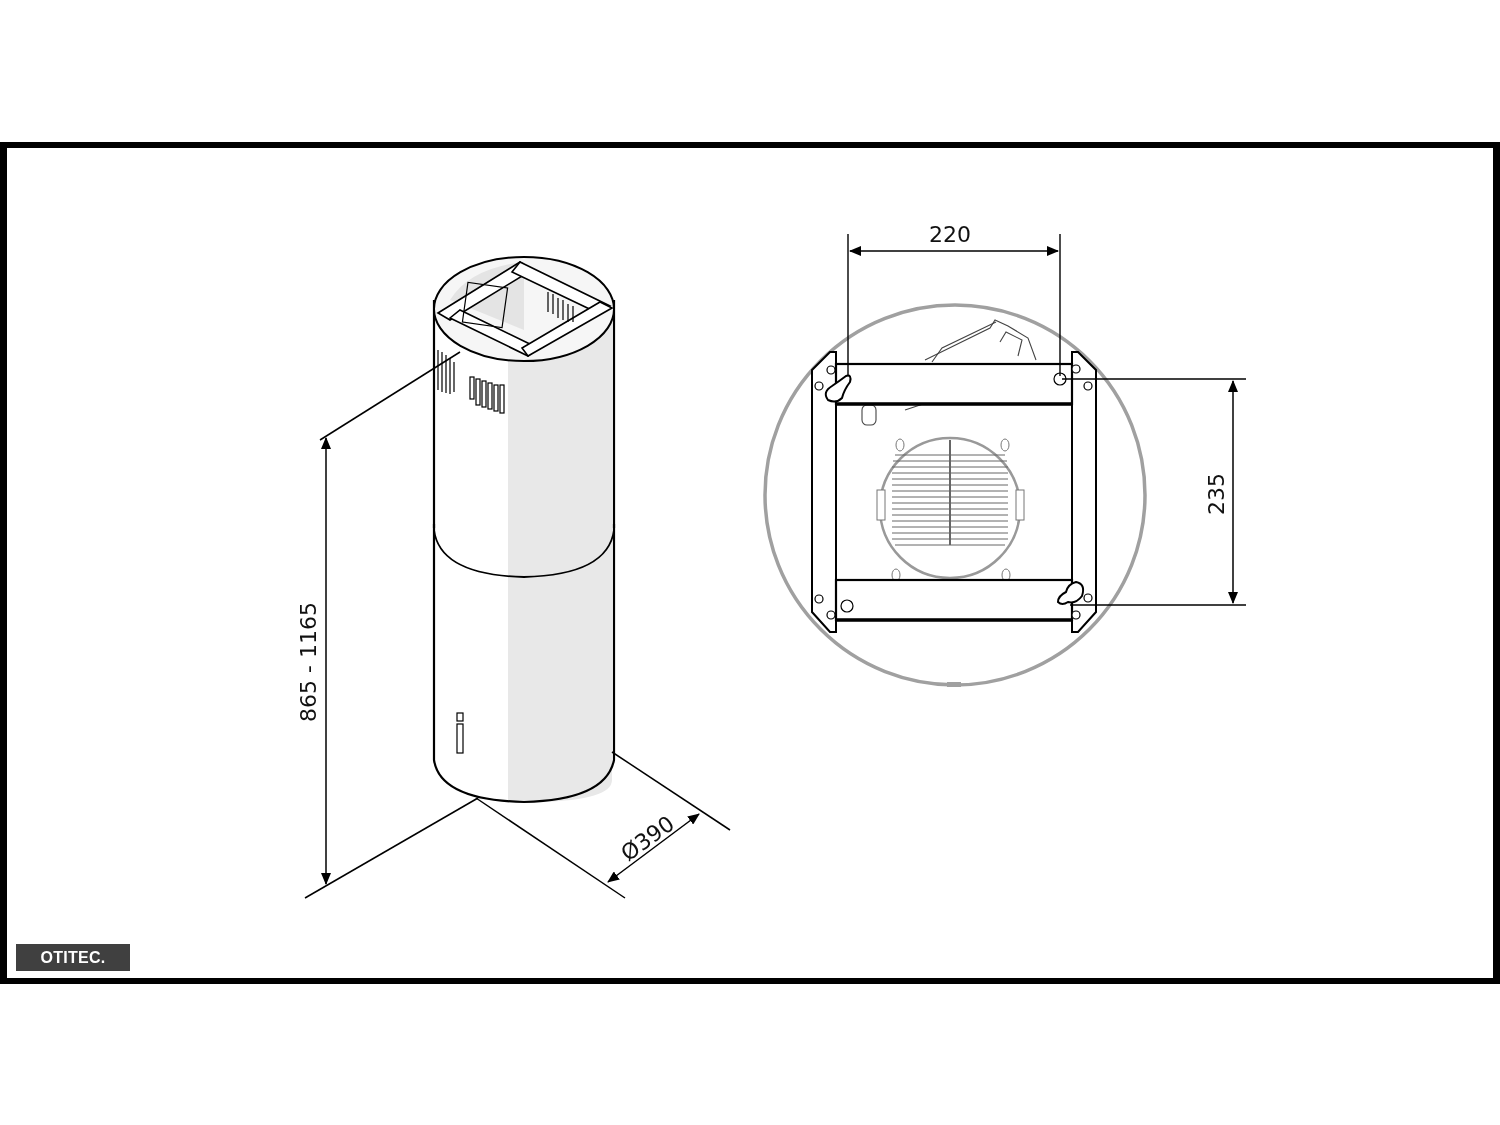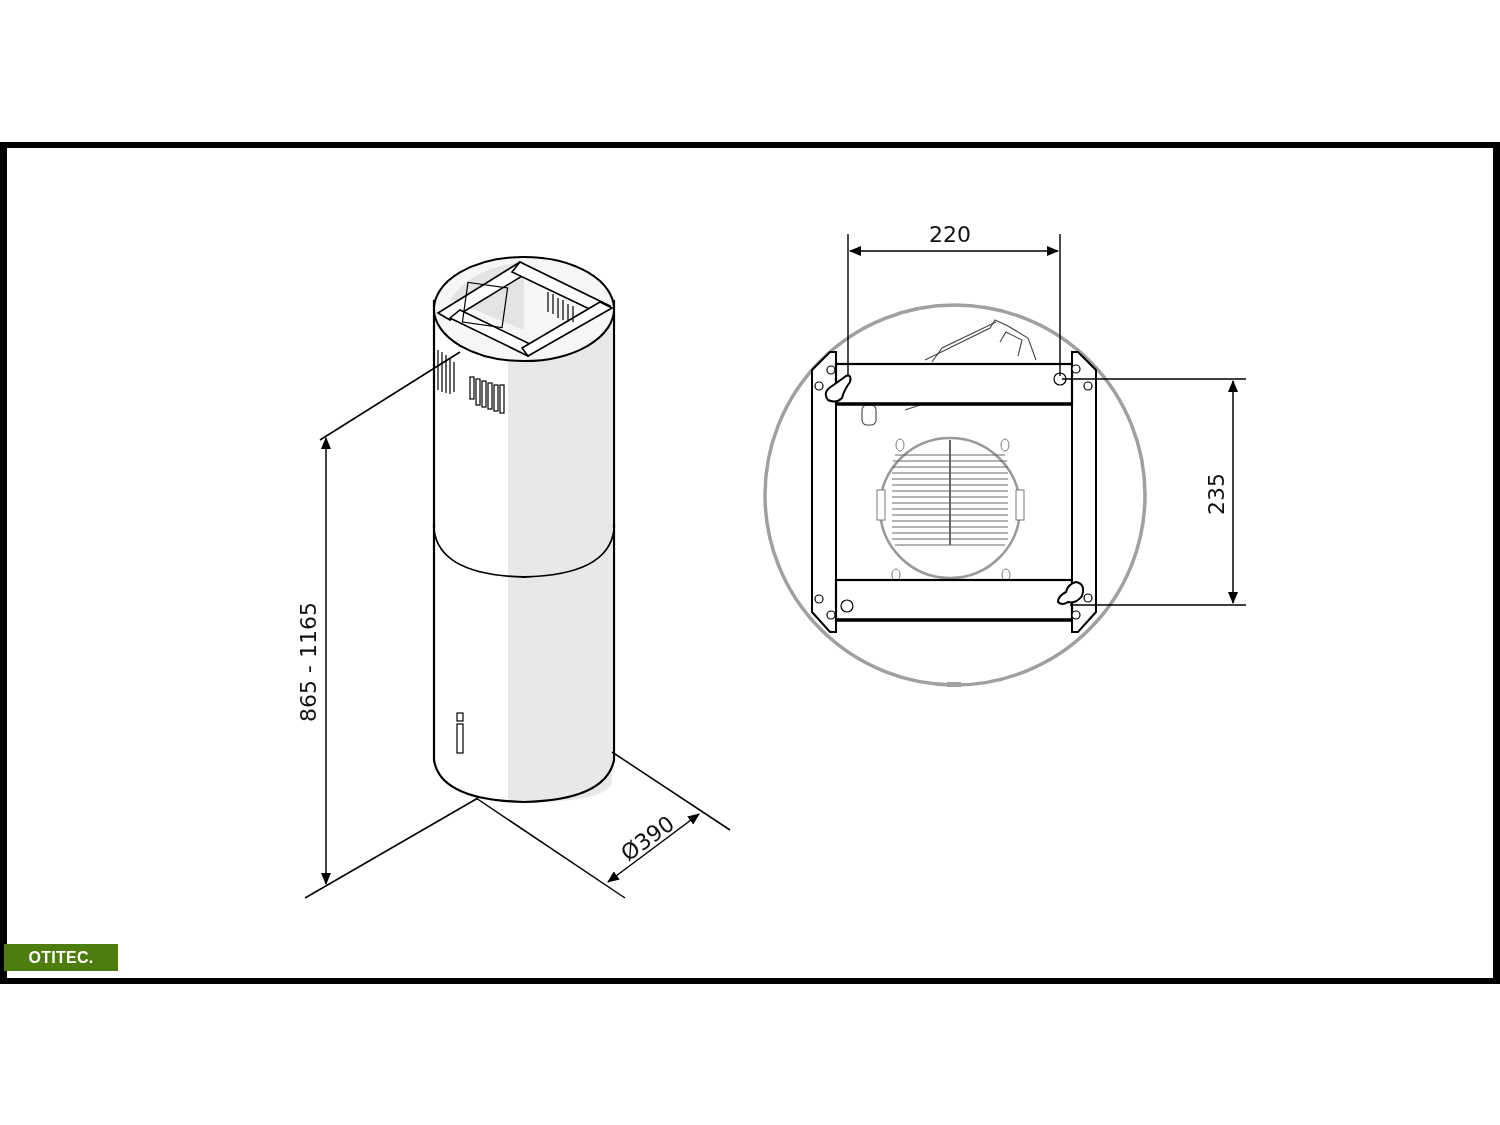--- a/index.html
+++ b/index.html
@@ -1,18 +1,18 @@
 <!DOCTYPE html>
 <html><head>
 <meta charset="utf-8">
 <style>
   html, body { margin: 0; padding: 0; background: #ffffff; }
   body { width: 1500px; height: 1125px; position: relative; overflow: hidden; font-family: "DejaVu Sans", sans-serif; }
   .frame { position: absolute; left: 0; top: 142px; width: 1500px; height: 842px; box-sizing: border-box; border: 7px solid #000; border-top-width: 6px; border-bottom-width: 6px; }
-  .brand { position: absolute; left: 4px; top: 944px; width: 114px; height: 27px; background: #4d7c0f; color: #fff; font-family: "Liberation Sans", sans-serif; font-weight: bold; font-size: 16px; line-height: 27px; text-align: center; letter-spacing: 0.3px; }
+  .brand { position: absolute; left: 16px; top: 944px; width: 114px; height: 27px; background: #404040; color: #fff; font-family: "Liberation Sans", sans-serif; font-weight: bold; font-size: 16px; line-height: 27px; text-align: center; letter-spacing: 0.3px; }
   svg.drawing { position: absolute; left: 0; top: 0; }
   .dimtext { font-family: "DejaVu Sans", sans-serif; font-size: 22px; fill: #111; }
 </style>
 </head>
 <body>
 
 <div class="frame"></div>
 
 <svg class="drawing" width="1500" height="1125" viewBox="0 0 1500 1125">
   <defs>

